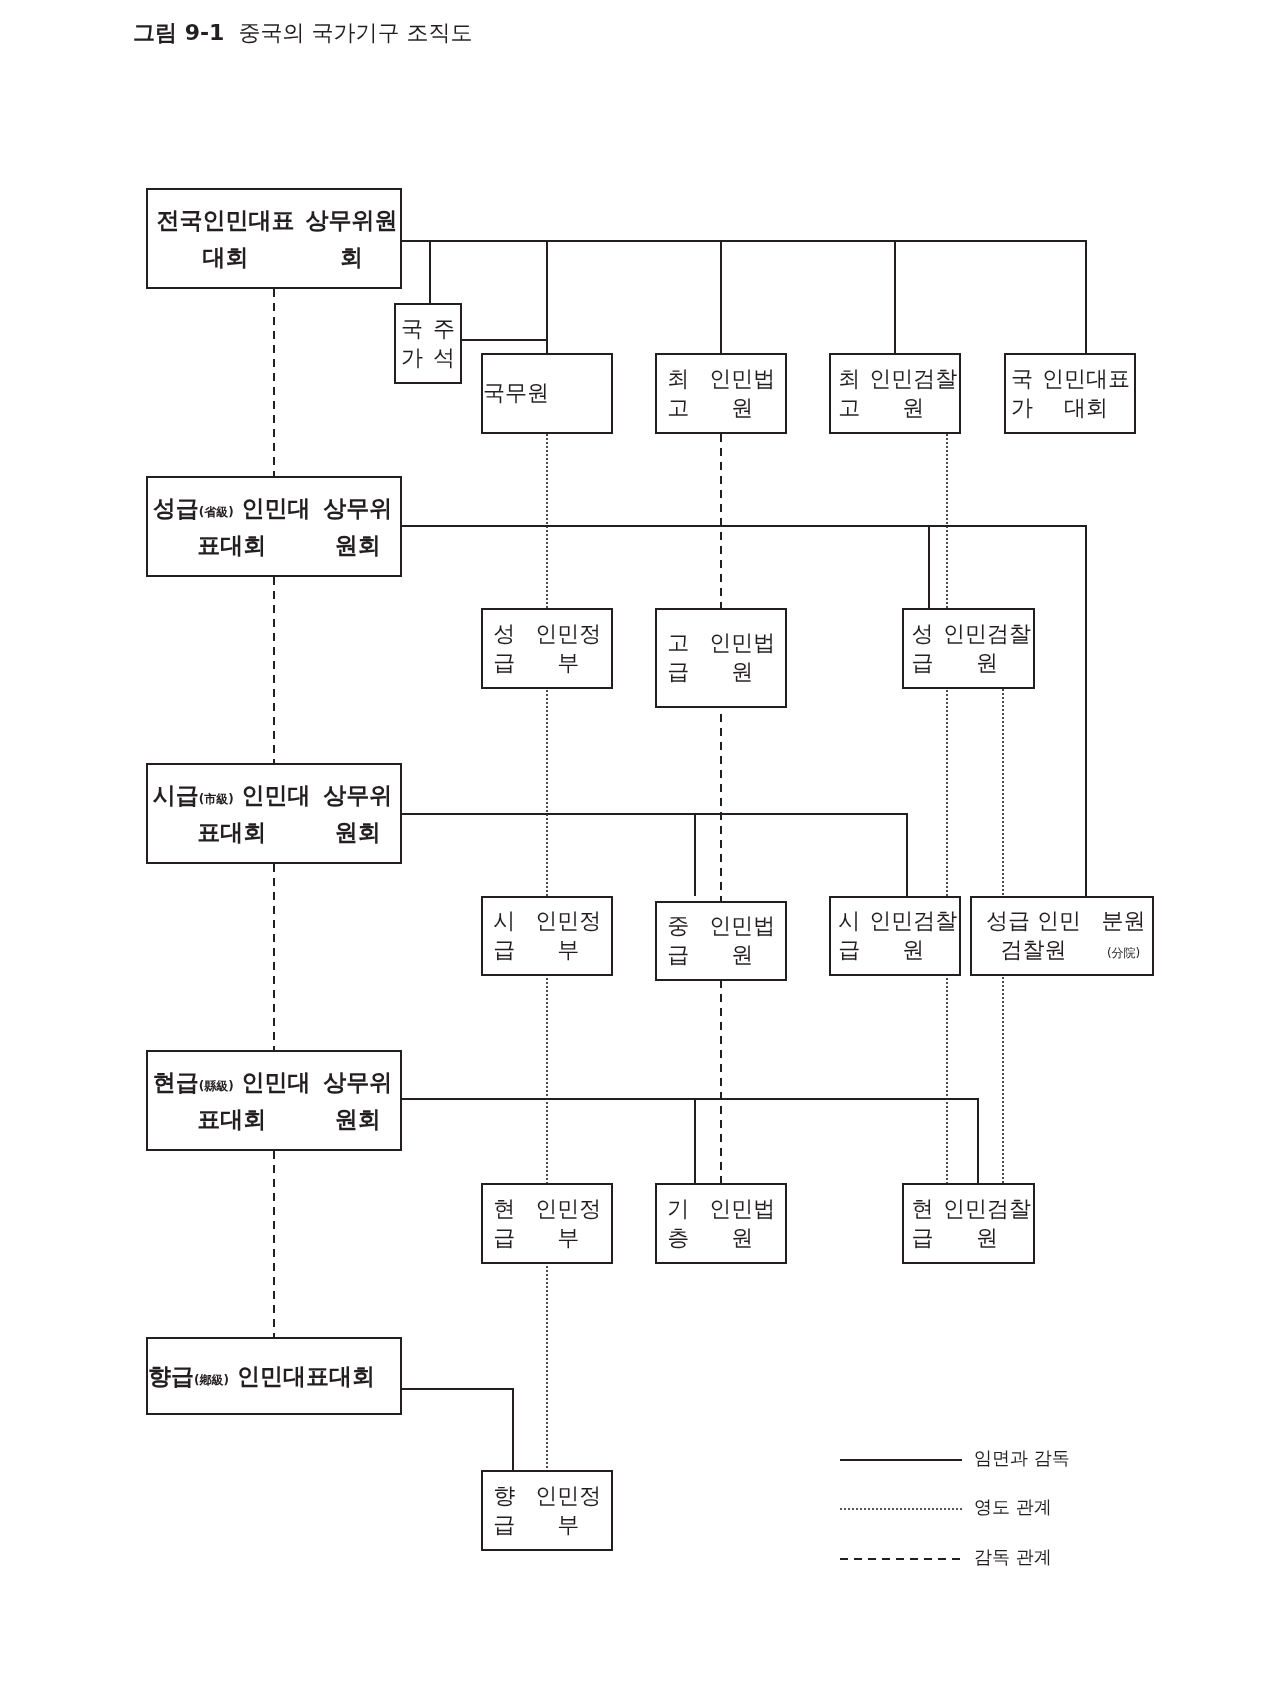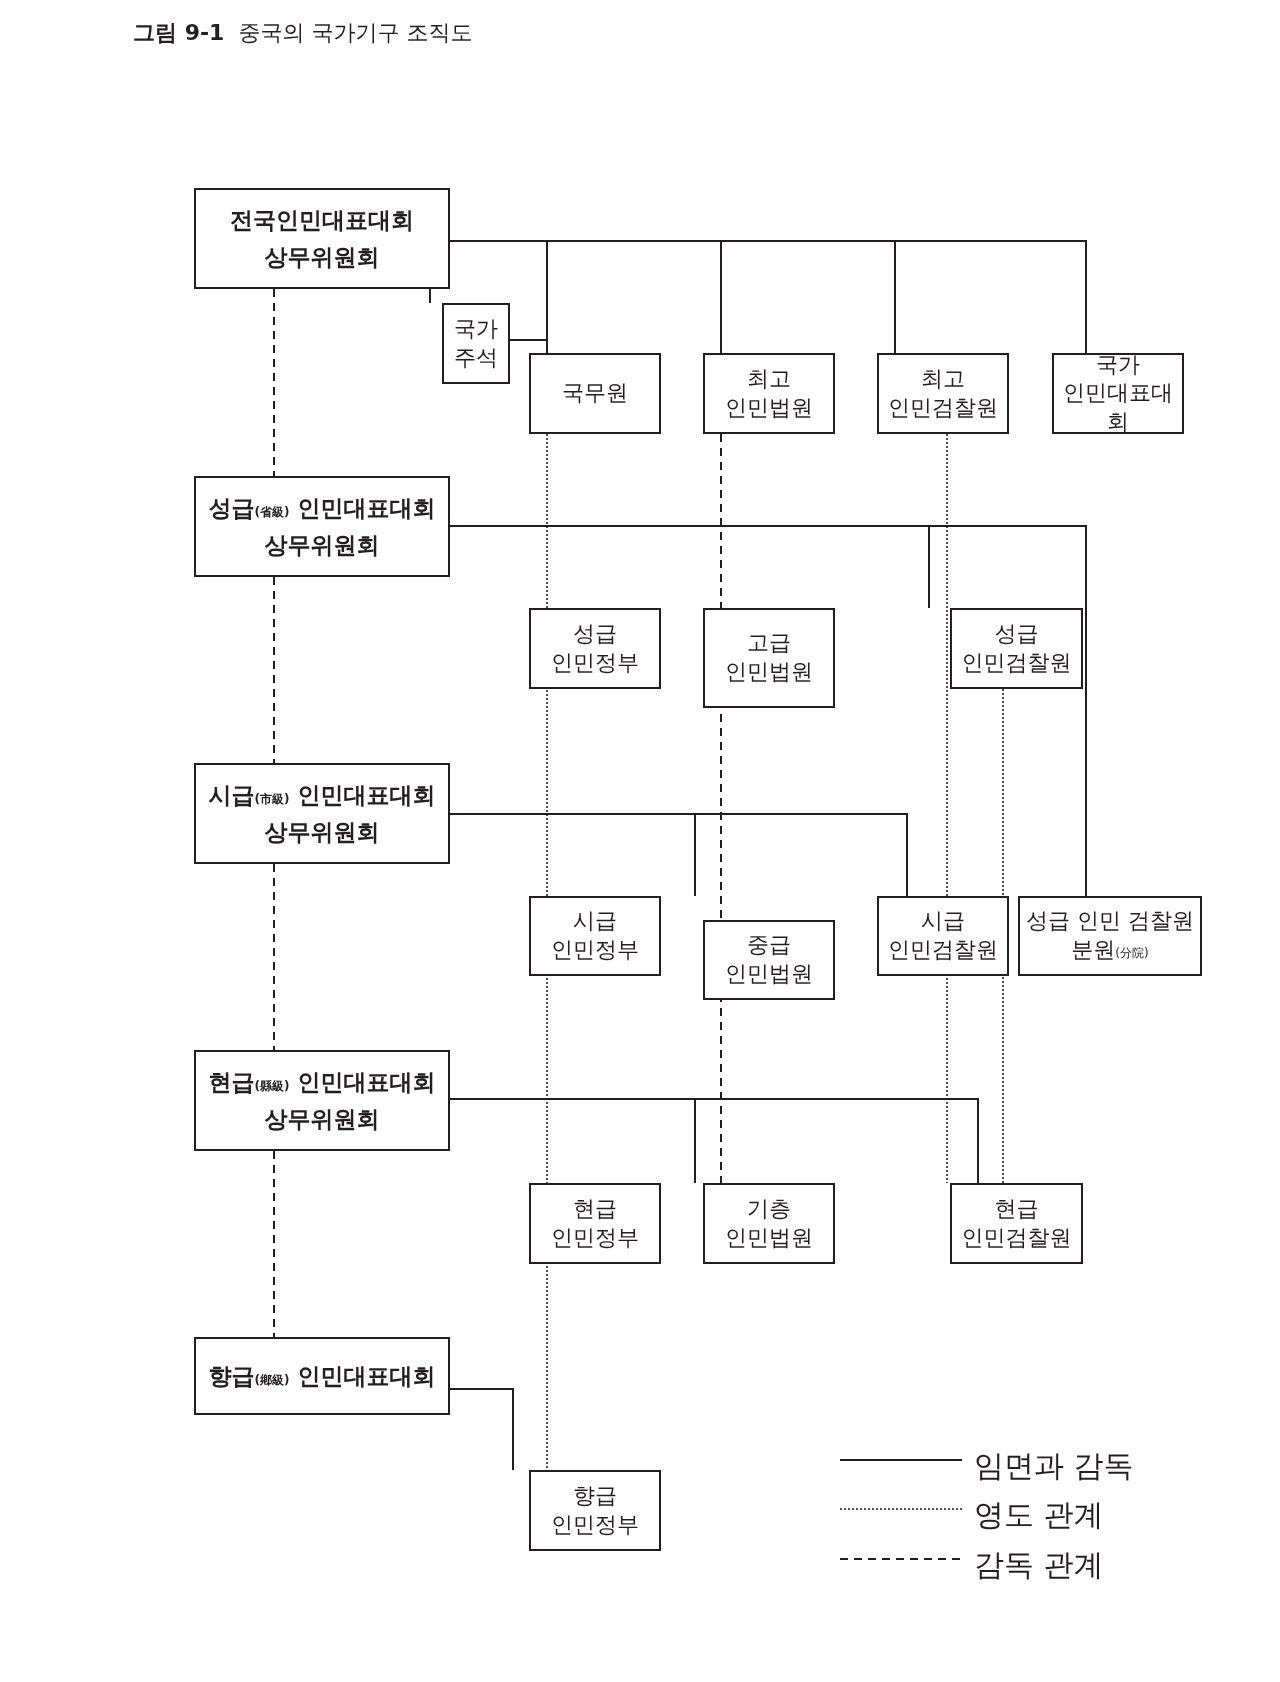--- a/index.html
+++ b/index.html
@@ -1,24 +1,24 @@
 <!DOCTYPE html>
 <html><head>
 <meta charset="utf-8">
 <style>
   html,body{margin:0;padding:0;background:#fff;}
   body{width:1280px;height:1682px;position:relative;overflow:hidden;font-family:"DejaVu Sans","Liberation Sans",sans-serif;color:#231f20;}
   #title{position:absolute;left:133px;top:18px;font-size:22px;white-space:nowrap;}
   #title .num{font-weight:bold;margin-right:14px;}
   svg{position:absolute;left:0;top:0;}
-  .box{position:absolute;border:2px solid #231f20;box-sizing:border-box;background:#fff;display:flex;flex-direction:column;align-items:center;justify-content:center;text-align:center;line-height:1.3;margin-left:48px;}
+  .box{position:absolute;border:2px solid #231f20;box-sizing:border-box;background:#fff;display:flex;align-items:center;text-align:center;line-height:1.3;}
   .box.lvl{font-weight:bold;font-size:23px;line-height:1.6;}
   .box.org{font-size:22px;}
   .box .hanja{font-size:12px;}
-  .legend-label{position:absolute;font-size:30px;white-space:nowrap;}
+  .legend-label{position:absolute;font-size:18px;white-space:nowrap;}
 </style>
 </head>
 <body>
 
 <div id="title">
   <span class="num">그림 9-1</span><span>중국의 국가기구 조직도</span>
 </div>
 
 <svg width="1280" height="1682">
   <g stroke="#231f20" fill="none" stroke-width="2">
@@ -108,21 +108,21 @@
 </div>
 <div class="box org" style="left:902px;top:608px;width:133px;height:81px;">
   <div>성급</div>
   <div>인민검찰원</div>
 </div>
 
 <div class="box org" style="left:481px;top:896px;width:132px;height:80px;">
   <div>시급</div>
   <div>인민정부</div>
 </div>
-<div class="box org" style="left:655px;top:920px;width:132px;height:80px;">
+<div class="box org" style="left:655px;top:901px;width:132px;height:80px;">
   <div>중급</div>
   <div>인민법원</div>
 </div>
 <div class="box org" style="left:829px;top:896px;width:132px;height:80px;">
   <div>시급</div>
   <div>인민검찰원</div>
 </div>
 <div class="box org" style="left:970px;top:896px;width:184px;height:80px;">
   <div>성급 인민 검찰원</div>
   <div><span>분원</span><span class="hanja">(分院)</span></div>

